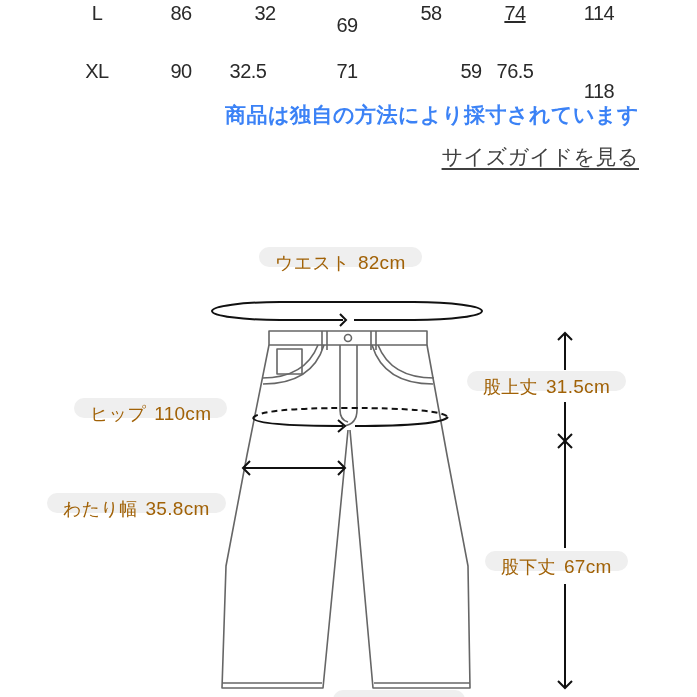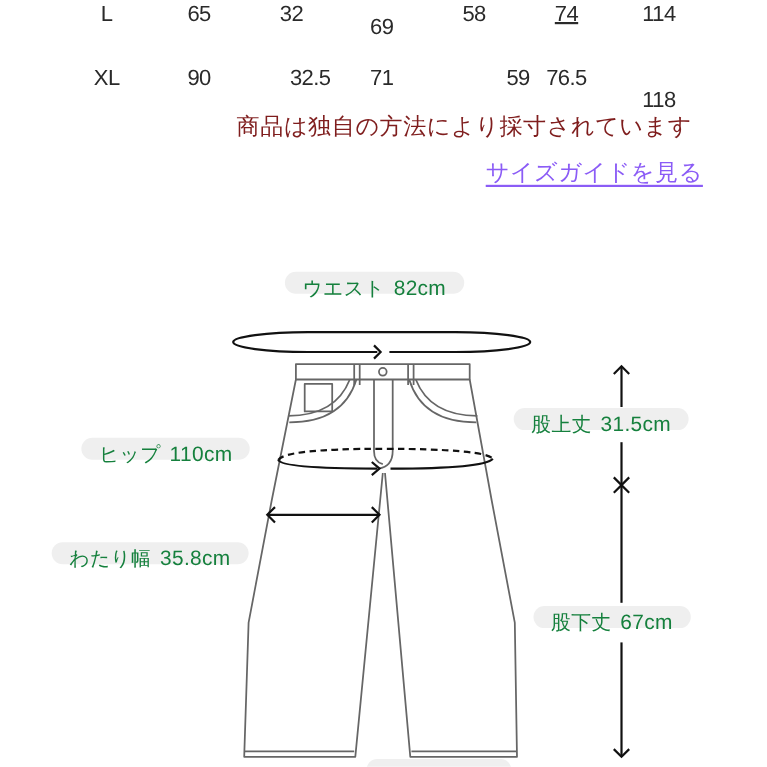--- a/index.html
+++ b/index.html
@@ -1,44 +1,44 @@
 <!DOCTYPE html>
 <html><head>
 <meta charset="utf-8">
 <style>
   html, body { margin:0; padding:0; background:#ffffff; }
   body { width:697px; height:697px; position:relative; overflow:hidden;
          font-family:"DejaVu Sans","Liberation Sans",sans-serif; color:#222; }
   .row { position:absolute; left:0; width:697px; height:30px; }
   .cell { position:absolute; top:0; font-size:20px; color:#2a2a2a; transform:translateX(-50%);
           font-family:"Liberation Sans",sans-serif; letter-spacing:-0.5px; }
-  .note { position:absolute; right:68px; top:101px; font-size:21px; color:#7f1d1d; letter-spacing:0.5px; }
-  .guide { position:absolute; right:58px; top:143px; font-size:21px; color:#8b5cf6;
+  .note { position:absolute; right:58px; top:101px; font-size:21px; color:#3b82f6; letter-spacing:0.5px;font-weight:bold; }
+  .guide { position:absolute; right:58px; top:143px; font-size:21px; color:#404040;
            text-decoration:underline; text-underline-offset:4px; cursor:pointer; letter-spacing:0.5px; }
   .pill { position:absolute; height:20px; line-height:32px; background:#efefef; border-radius:16px;
-          padding:0 16px; font-size:18px; color:#15803d; white-space:nowrap; letter-spacing:0.3px; }
+          padding:0 16px; font-size:18px; color:#a16207; white-space:nowrap; letter-spacing:0.3px; }
   .pill .num { font-family:"Liberation Sans",sans-serif; font-size:19px; margin-left:8px; }
   svg.diagram { position:absolute; left:0; top:0; }
 </style>
 </head>
 <body>
 
 <div class="row" style="top:2px;">
   <span class="cell" style="left:97px;">L</span>
-  <span class="cell" style="left:181px;">65</span>
+  <span class="cell" style="left:181px;">86</span>
   <span class="cell" style="left:265px;">32</span>
   <span class="cell" style="left:347px;margin-top:12px;">69</span>
   <span class="cell" style="left:431px;">58</span>
   <span class="cell" style="left:515px;text-decoration:underline;">74</span>
   <span class="cell" style="left:599px;">114</span>
 </div>
 <div class="row" style="top:60px;text-decoration:underline;">
   <span class="cell" style="left:97px;">XL</span>
   <span class="cell" style="left:181px;">90</span>
-  <span class="cell" style="left:282px;">32.5</span>
+  <span class="cell" style="left:248px;">32.5</span>
   <span class="cell" style="left:347px;">71</span>
   <span class="cell" style="left:431px;margin-left:40px;">59</span>
   <span class="cell" style="left:515px;text-align:center;">76.5</span>
   <span class="cell" style="left:599px;margin-top:20px;">118</span>
 </div>
 
 <div class="note">商品は独自の方法により採寸されています</div>
 <a class="guide">サイズガイドを見る</a>
 
 <svg class="diagram" width="697" height="697" viewBox="0 0 697 697">

